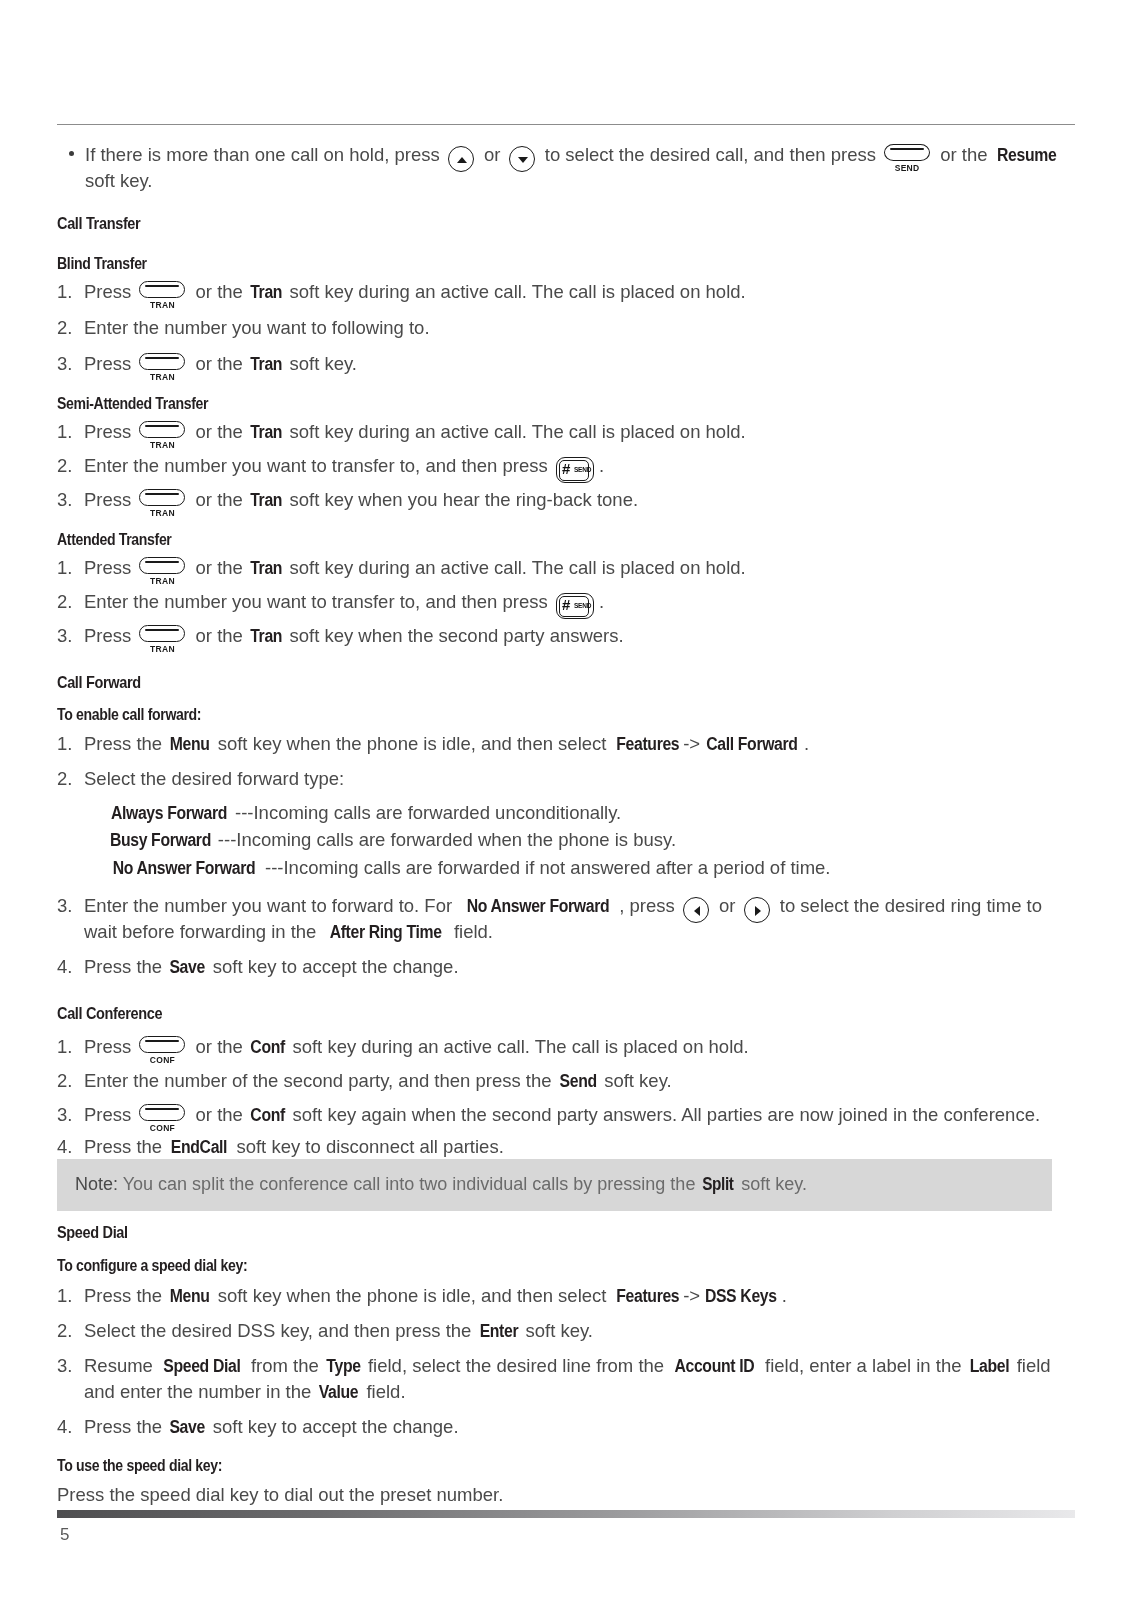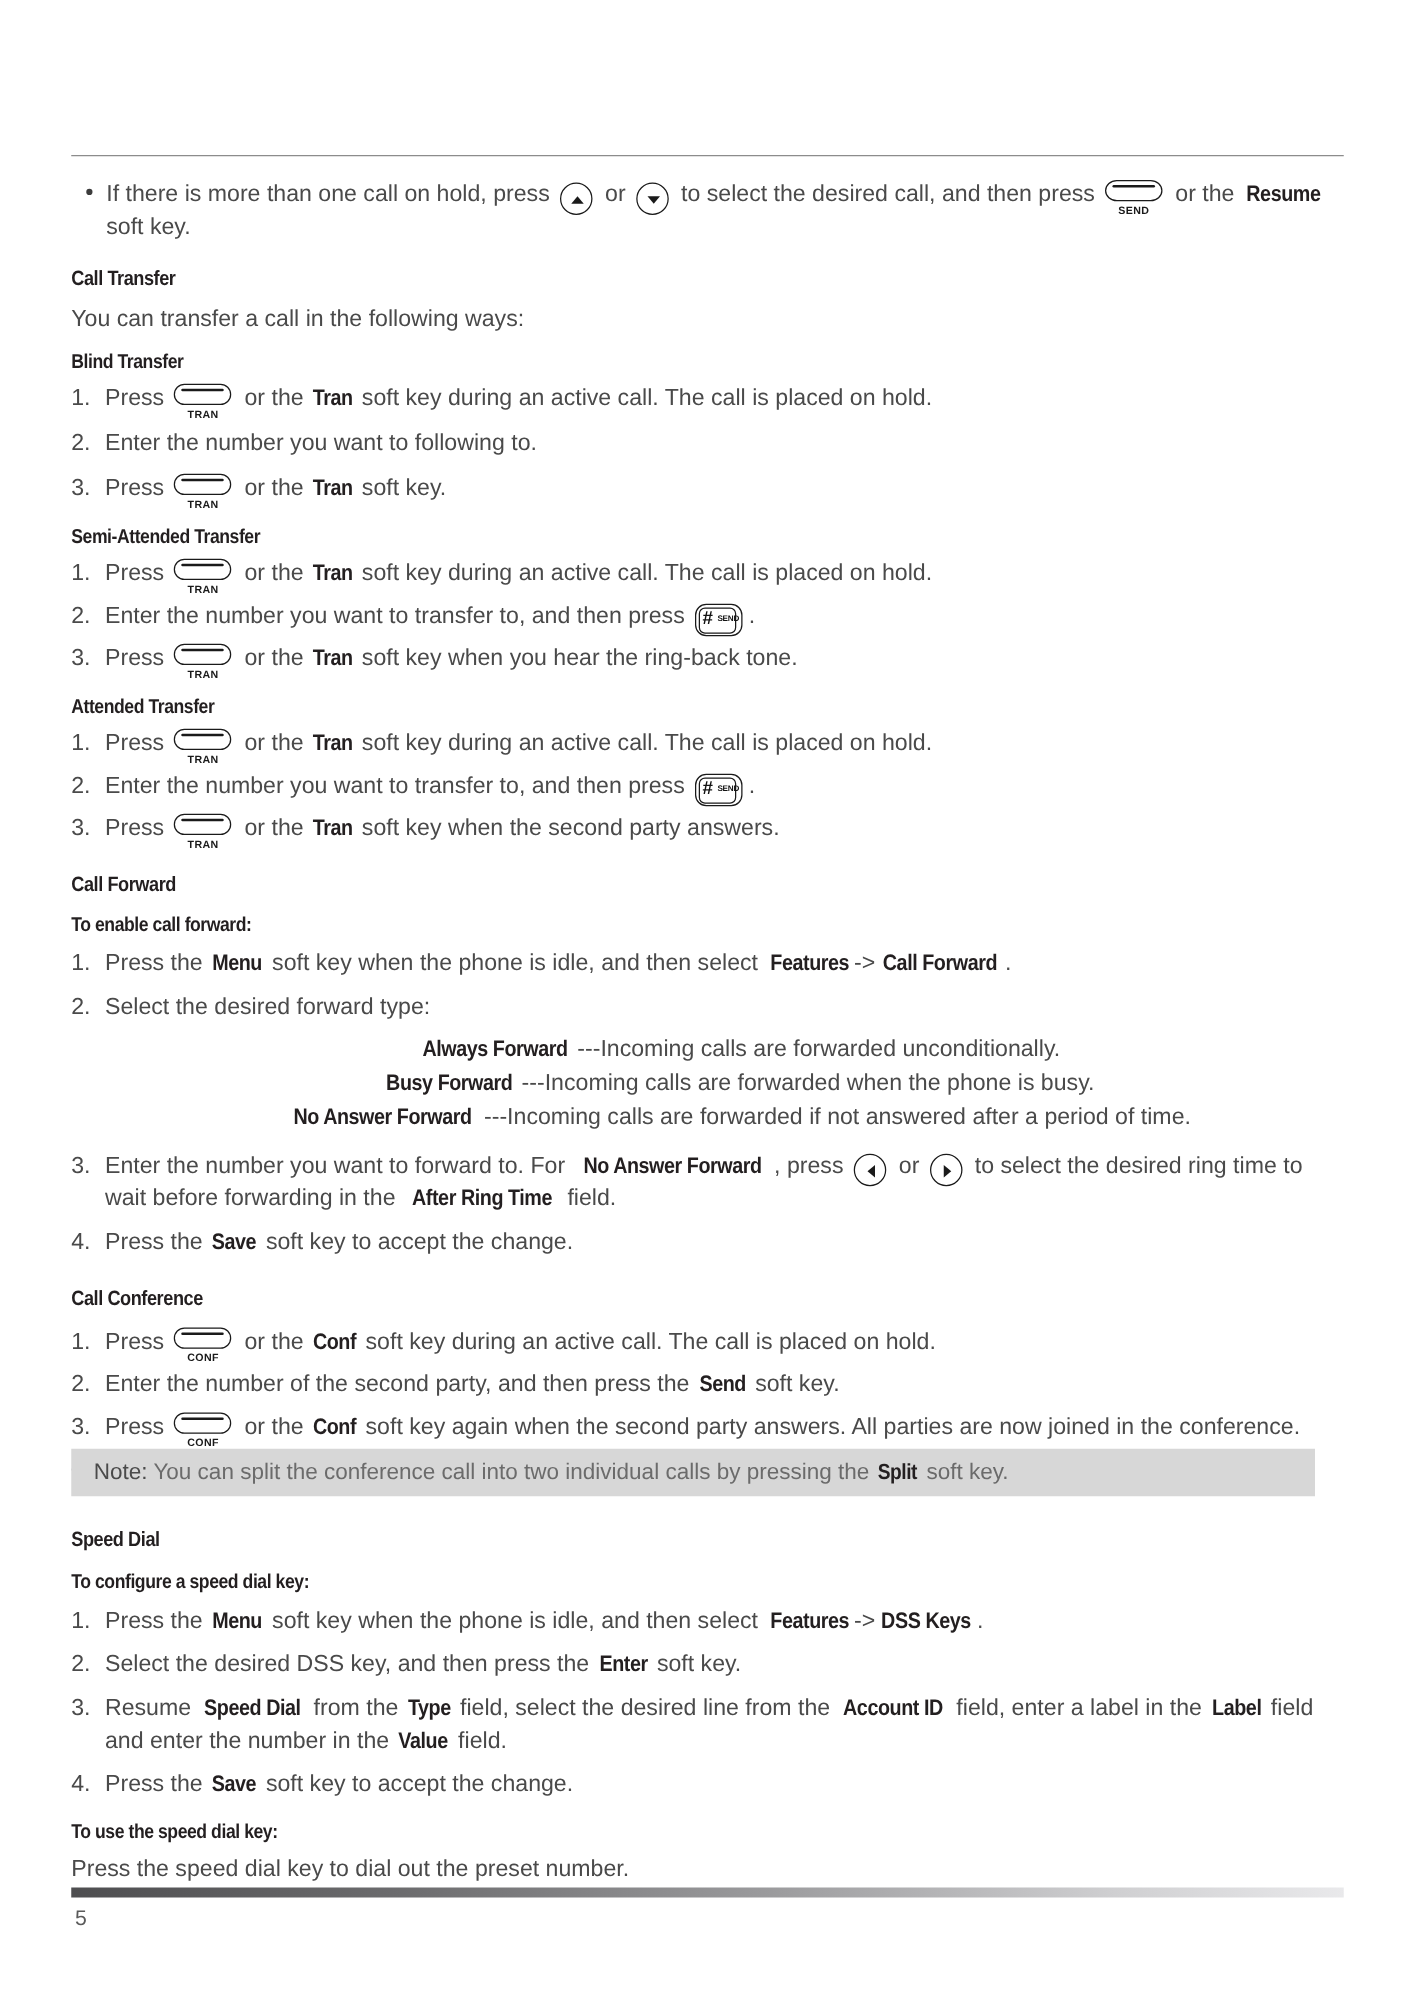--- a/index.html
+++ b/index.html
@@ -104,21 +104,21 @@
     left: 0;
     top: 0;
     font-size: 18.5px;
     color: #4a4a4a;
     line-height: 1.40;
   }
   .indent-block {
     padding-left: 46px;
     margin-top: 8px;
   }
-  .indent-block .line { margin-top: 1px; text-align: center; }
+  .indent-block .line { margin-top: 1px; }
 
   
   .icon {
     display: inline-block;
     vertical-align: middle;
     position: relative;
   }
 
   
   .key-pill {
@@ -249,21 +249,21 @@
     border-bottom: 5px solid transparent;
     border-left: 6px solid #1a1a1a;
   }
 
   
   .note-box {
     position: absolute;
     left: 57px;
     top: 1111px;
     width: 995px;
-    height: 38px;
+    height: 52px;
     background: #d7d7d7;
     display: flex;
     align-items: center;
     padding-left: 18px;
     box-sizing: border-box;
   }
   .note-text {
     font-size: 18px;
     color: #6b6b6b;
     line-height: 1.3;
@@ -310,21 +310,20 @@
         <span>or the</span>
         <b class="k">Resume</b>
         <span>soft key.</span>
       </p>
     </div>
 
     <div class="spacer-md"></div>
 
     <div class="h-sect">Call Transfer</div>
     <div style="height:9px"></div>
-    <p class="plain">You can transfer a call in the following ways:</p>
 
     <div style="height:13px"></div>
 
     <div class="h-sub">Blind Transfer</div>
 
     <div class="step">
       <span class="step-num">1.</span>
       <p class="plain">
         <span>Press</span>
         <span class="icon key-pill"><span class="body"></span><span class="bar"></span><span class="cap">TRAN</span></span>

